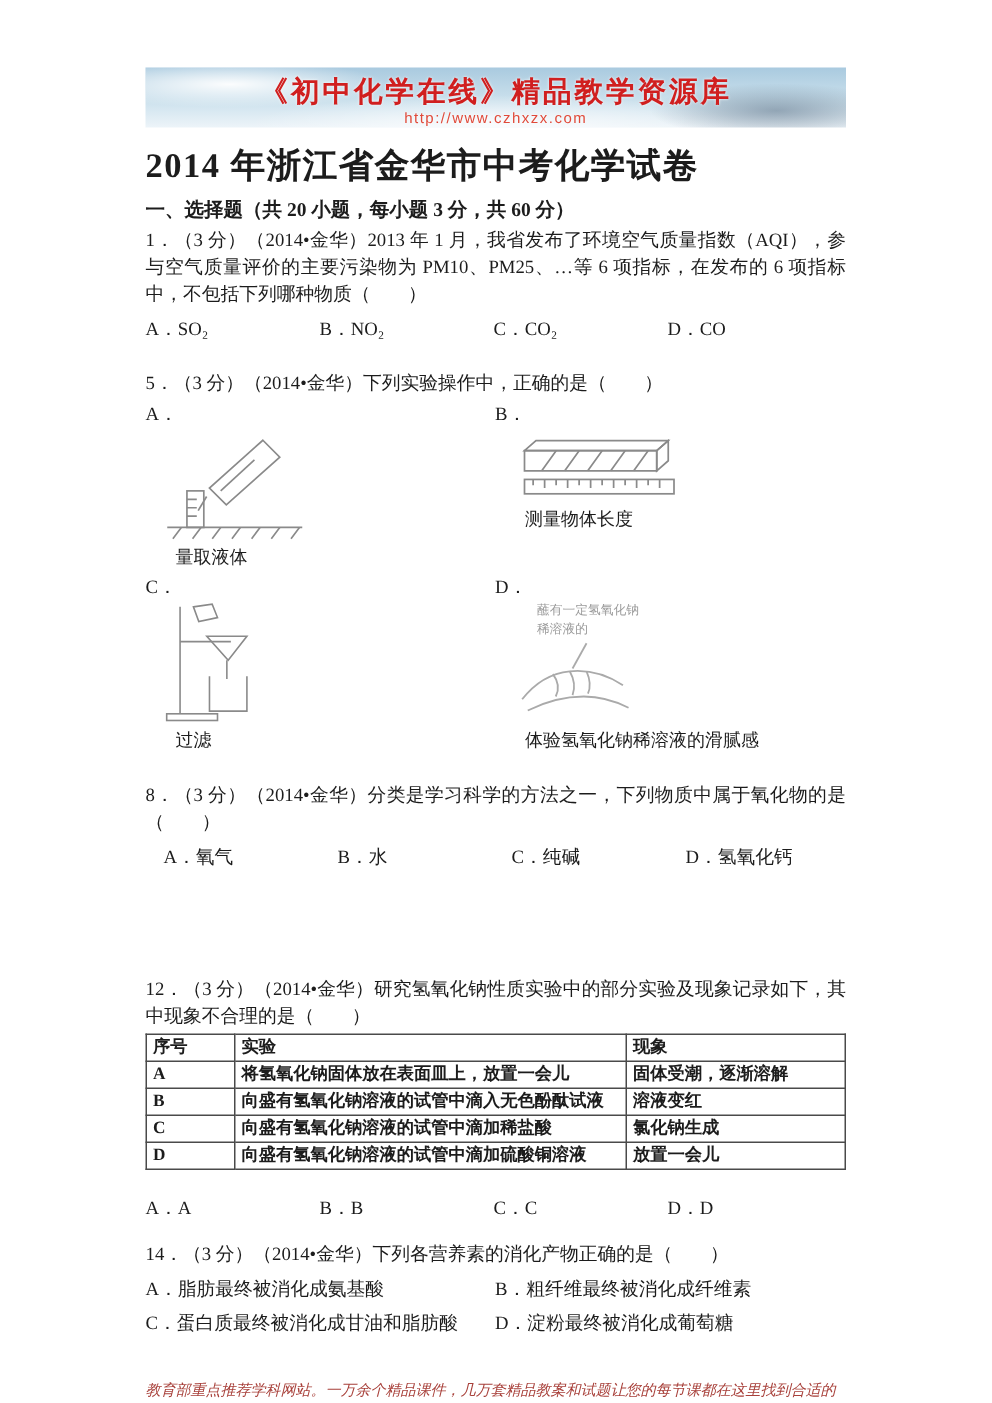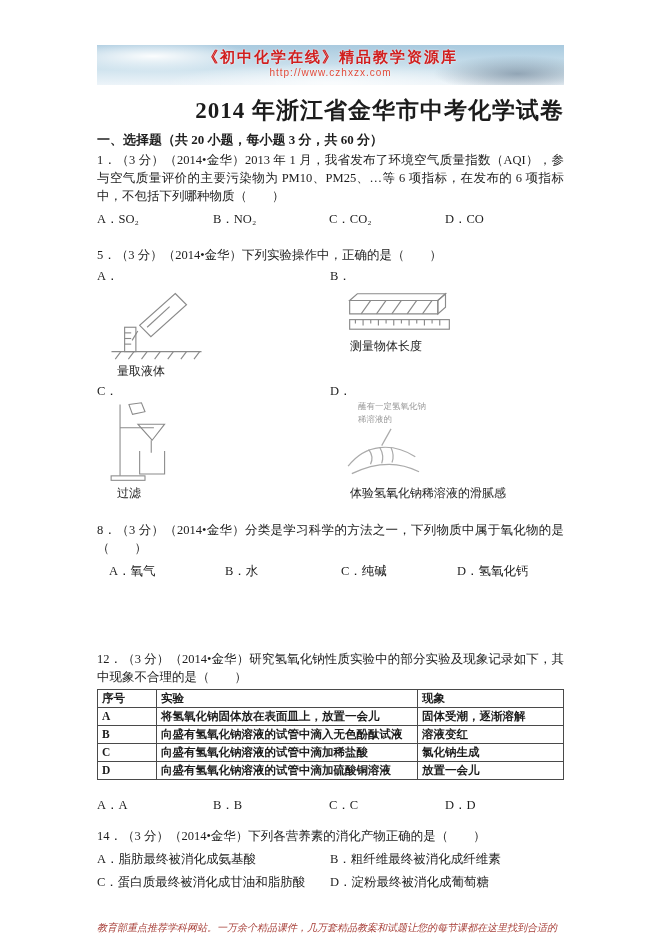--- a/index.html
+++ b/index.html
@@ -11,30 +11,30 @@
   
   .banner{
     margin-top:45px;height:40px;box-sizing:border-box;padding-top:3px;text-align:center;
     background:
       radial-gradient(ellipse 120px 26px at 90% 72%, rgba(88,110,132,.55), transparent 70%),
       radial-gradient(ellipse 150px 22px at 12% 28%, rgba(255,255,255,.95), transparent 70%),
       radial-gradient(ellipse 220px 26px at 50% 95%, rgba(255,255,255,.75), transparent 75%),
       linear-gradient(180deg,#a9cadf 0%,#cfe3ee 60%,#edf4f9 100%);
   }
   .banner-title{
-    font-family:"Liberation Sans",sans-serif;font-weight:bold;font-size:15px;color:#d01f1f;
+    font-family:"Liberation Sans",sans-serif;font-weight:bold;font-size:19px;color:#d01f1f;
     letter-spacing:2px;text-shadow:0 0 2px rgba(255,255,255,.9);
   }
   .banner-url{
     font-family:"Liberation Sans",sans-serif;font-size:10px;color:#e04a3a;letter-spacing:1px;
     text-shadow:0 0 2px rgba(255,255,255,.85);
     text-align:center;
   }
   
-  .doc-title{margin:10px 0 5px;text-align:right;font-size:23px;font-weight:bold;letter-spacing:1px;}
+  .doc-title{margin:10px 0 5px;text-align:left;font-size:23px;font-weight:bold;letter-spacing:1px;}
   .section{font-size:13px;font-weight:bold;margin:3px 0 2px;}
   
   .stem{font-size:12.5px;line-height:18px;text-align:justify;}
   .opts4{margin-top:6px;font-size:12.5px;white-space:nowrap;}
   .opts4 span{display:inline-block;width:116px;}
   .opts4 span:last-child{width:auto;}
   .indent{padding-left:12px;}
   
   .q5{margin-top:18px;}
   .q5-grid{display:flex;margin-top:4px;}

